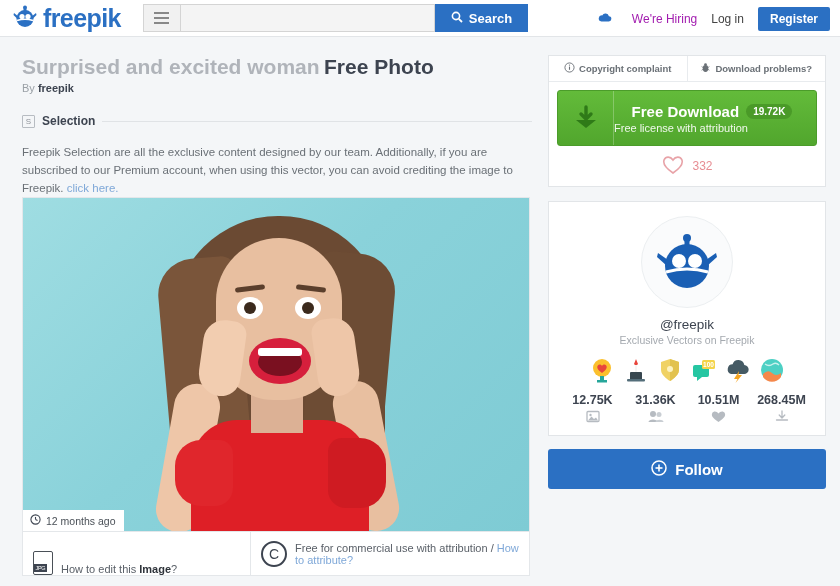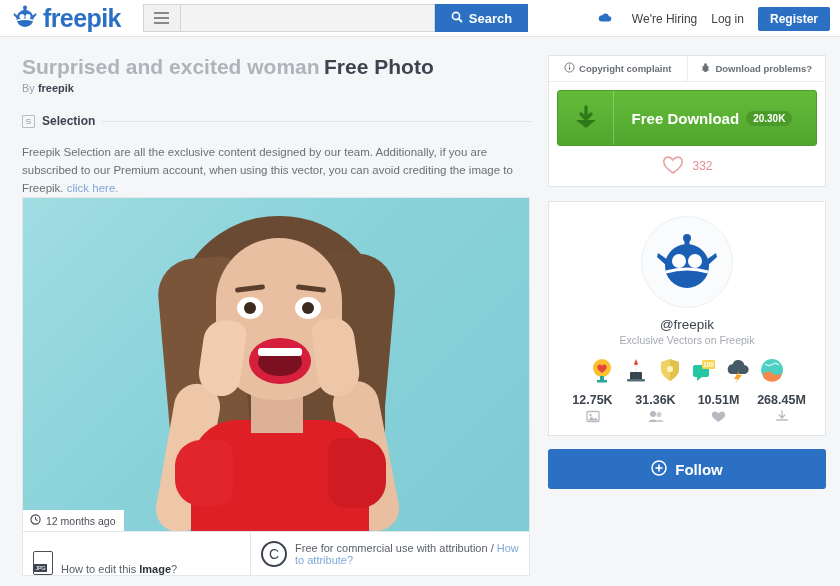--- a/index.html
+++ b/index.html
@@ -80,21 +80,21 @@
     position: absolute;
     right: 10px;
     top: 0;
     height: 37px;
     display: flex;
     align-items: center;
     gap: 14px;
   }
   .hiring {
     display: flex; align-items: flex-end; gap: 20px;
-    font-size: 12px; color: #404040; cursor: pointer;
+    font-size: 12px; color: #a21caf; cursor: pointer;
   }
   .login-link { font-size: 12px; color: #444; cursor: pointer; }
   .register-btn {
     background: #2b70c3; color: #fff;
     font-size: 12px; font-weight: bold;
     padding: 5px 12px; border: none; border-radius: 2px;
     cursor: pointer;
     font-family: "Liberation Sans", sans-serif;
   }
 
@@ -526,22 +526,23 @@
       <div class="dl-btn">
         <div class="dl-icon-box">
           <svg width="30" height="30" viewBox="0 0 30 30">
             <path d="M15 4 v10 M10 11 l5 5 5-5" stroke="#2f7a18" stroke-width="3.4" fill="none" stroke-linecap="round" stroke-linejoin="round"></path>
             <path d="M5 17 h20 l-10 8 z" fill="#2f7a18"></path>
           </svg>
         </div>
         <div class="dl-texts">
           <div class="dl-line1">
             <span class="dl-main">Free Download</span>
-            <span class="dl-count">20.30K</span>
+            <span class="dl-count">19.72K</span>
           </div>
+          <div class="dl-sub">Free license with attribution</div>
         </div>
       </div>
 
       <div class="likes-row">
         <span>
           <svg width="24" height="21" viewBox="0 0 24 21">
             <path d="M12 19 C4 13.5 1.5 9.5 3.2 5.6 C4.8 2.2 9.4 2.2 12 6 C14.6 2.2 19.2 2.2 20.8 5.6 C22.5 9.5 20 13.5 12 19 Z" fill="none" stroke="#e8a3a8" stroke-width="1.6"></path>
           </svg>
         </span>
         <span class="likes-count">332</span>

